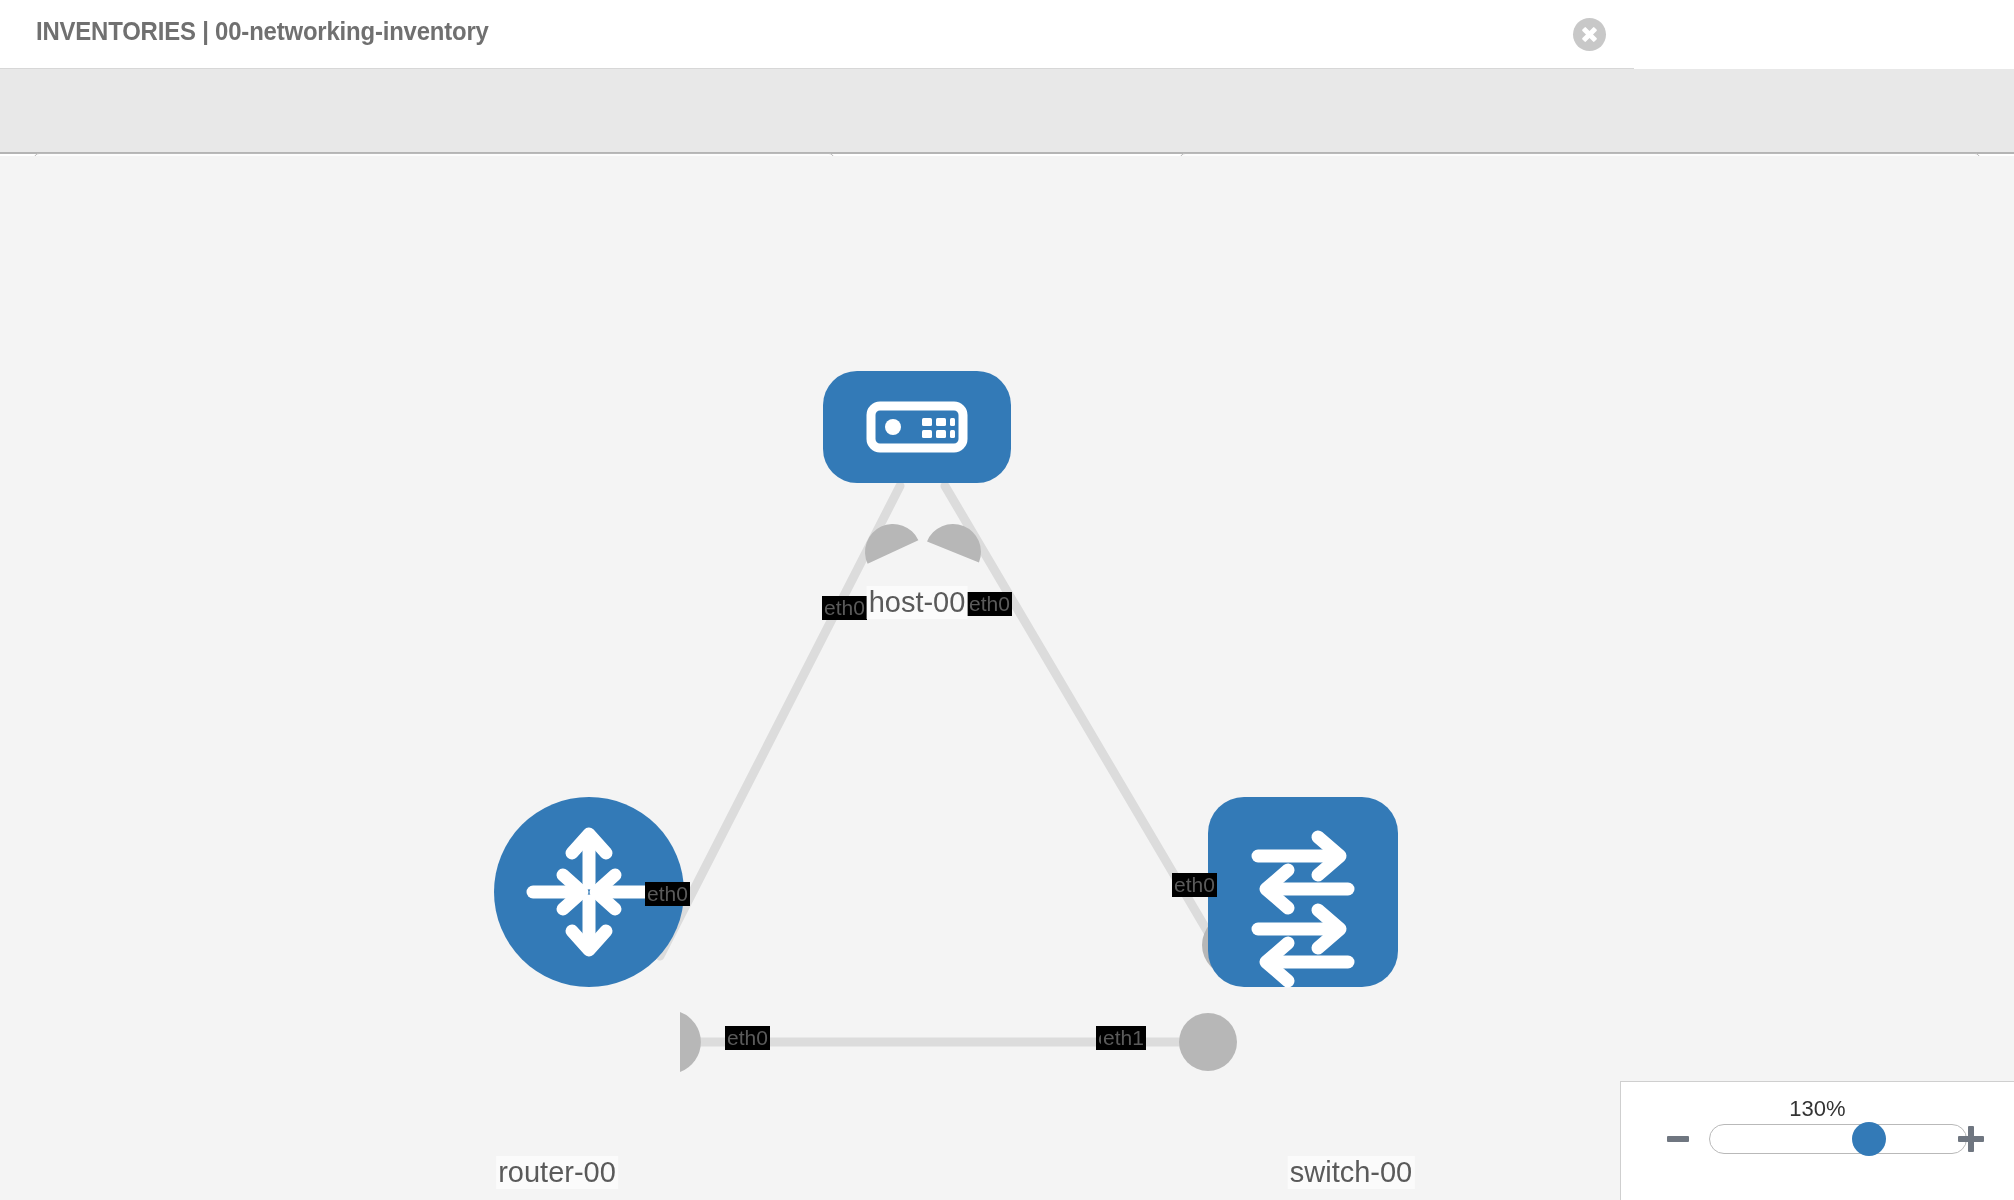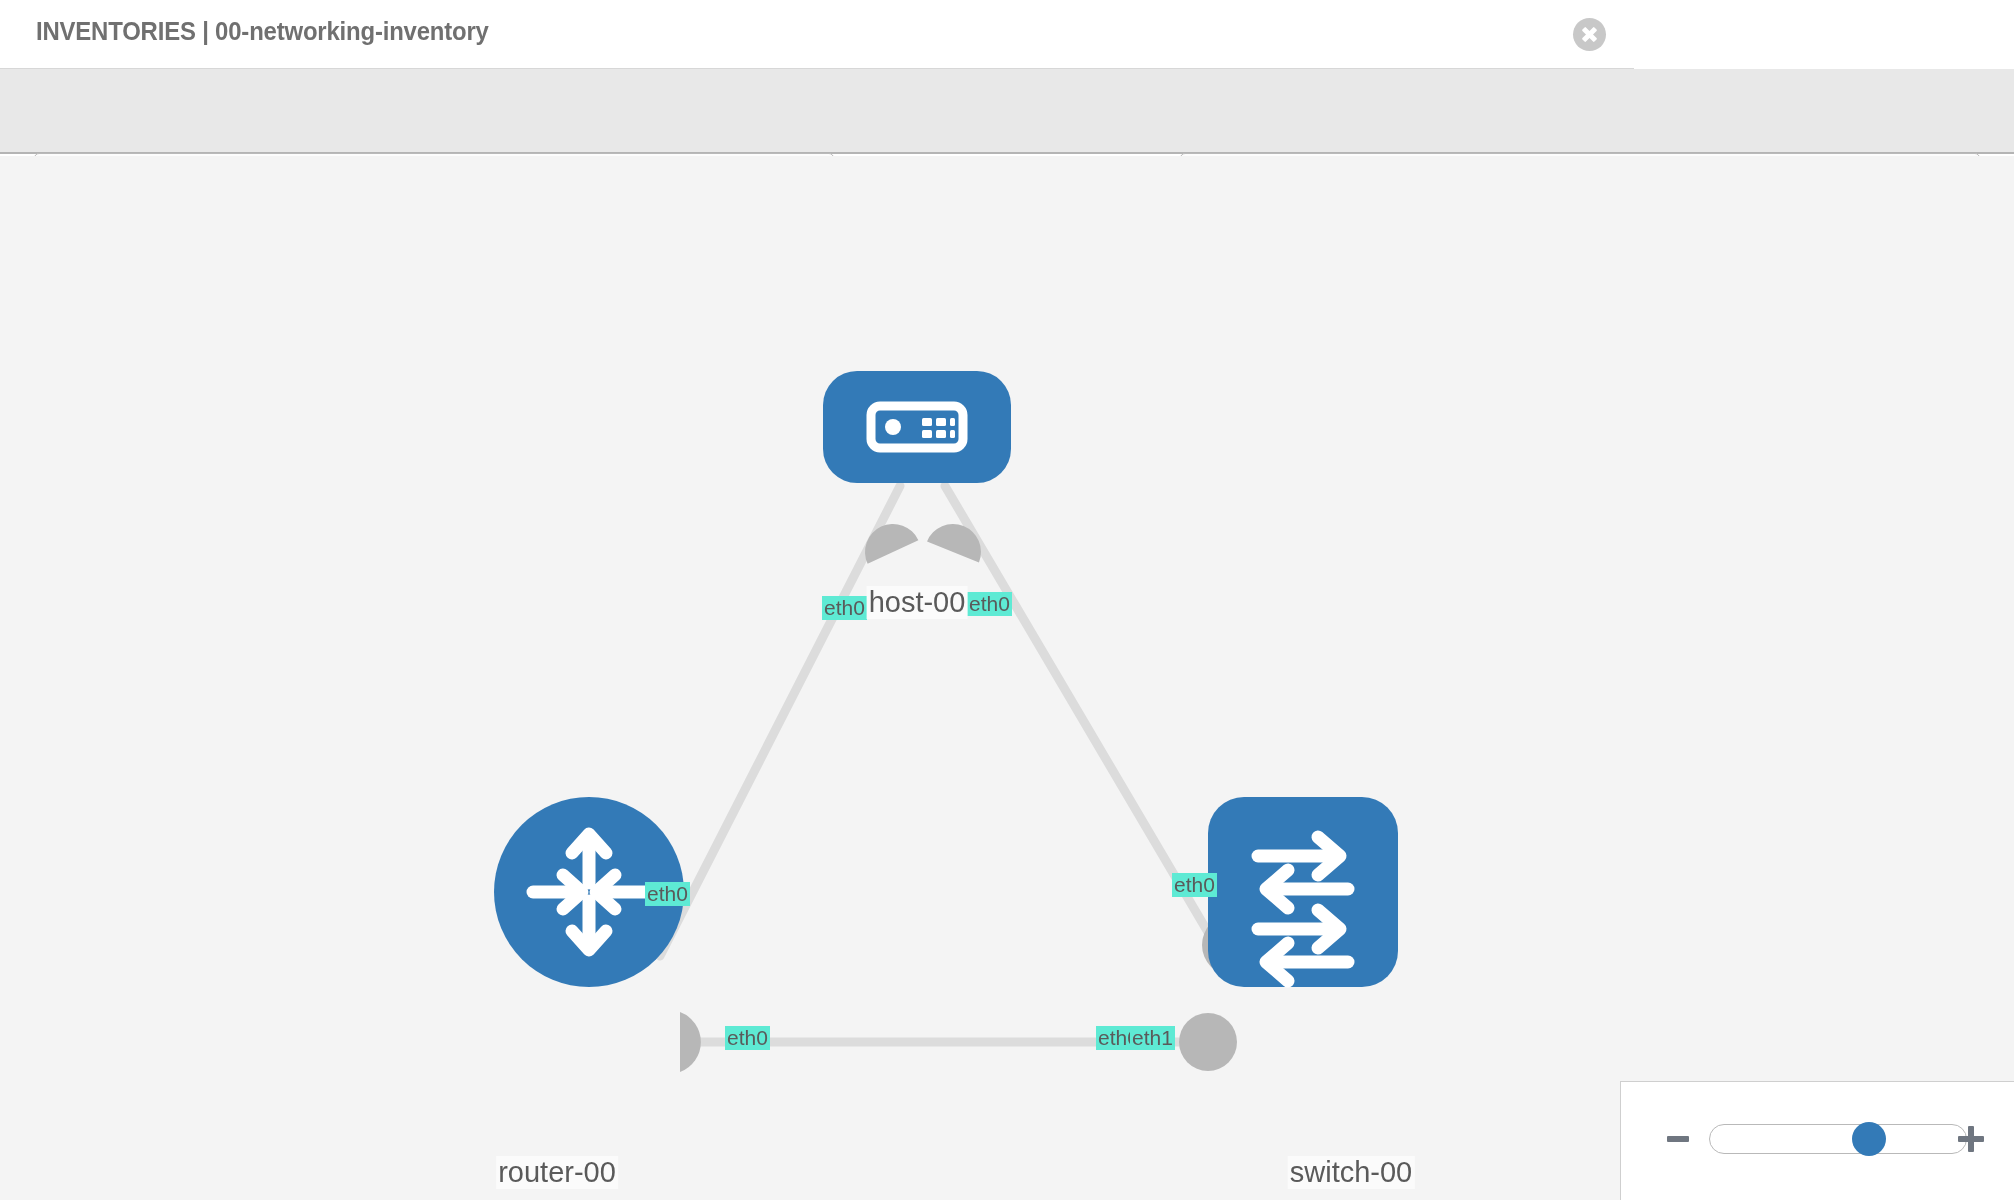--- a/index.html
+++ b/index.html
@@ -97,21 +97,21 @@
     color: #5a5a5a;
     background: #fbfbfb;
     white-space: nowrap;
     padding: 0 2px;
     transform: translateX(-50%);
   }
   .iface-label {
     position: absolute;
     font-size: 21px;
     color: #5a5a5a;
-    background: #5eead4;
+    background: #000000;
     white-space: nowrap;
     padding: 0 2px;
   }
 
   
   #zoom-widget {
     position: absolute; left: 1620px; top: 1081px;
     width: 394px; height: 119px;
     background: #ffffff;
     border: 1px solid #cfcfcf;
@@ -262,28 +262,29 @@
       </g>
     </g>
   </svg>
 
   <span class="iface-label" style="left:822px;  top:440px;">eth0</span>
   <span class="iface-label" style="left:967px;  top:436px;">eth0</span>
   <span class="iface-label" style="left:645px;  top:726px;">eth0</span>
   <span class="iface-label" style="left:1172px; top:717px;">eth0</span>
   <span class="iface-label" style="left:725px;  top:870px;">eth0</span>
   <span class="iface-label" style="left:1096px; top:870px;">eth0</span>
-  <span class="iface-label" style="left:1130px; top:870px;">eth1</span>
+  <span class="iface-label" style="left:1101px; top:870px;">eth1</span>
 
   <span class="node-label" style="left:917px;  top:430px;">host-00</span>
   <span class="node-label" style="left:557px;  top:1000px;">router-00</span>
   <span class="node-label" style="left:1303px; top:1000px;margin-left:48px;">switch-00</span>
 </div>
 
 <div id="zoom-widget">
+  <div id="zoom-pct">130%</div>
   <div id="zoom-minus"></div>
   <div id="zoom-track">
     <div id="zoom-thumb" style="left: 141.72px;"></div>
   </div>
   <div id="zoom-plus">
     <span class="ph"></span>
     <span class="pv"></span>
   </div>
 </div>
 

